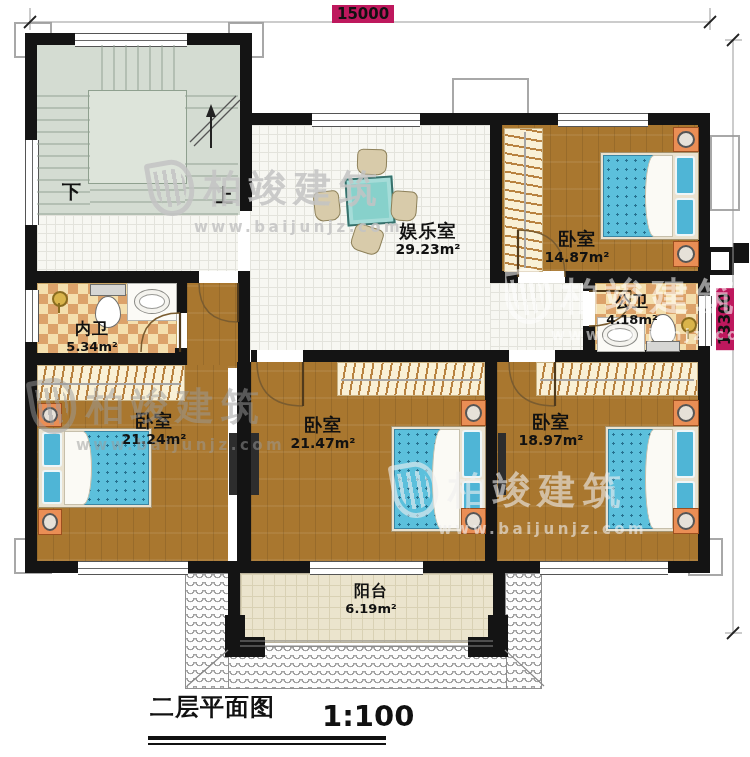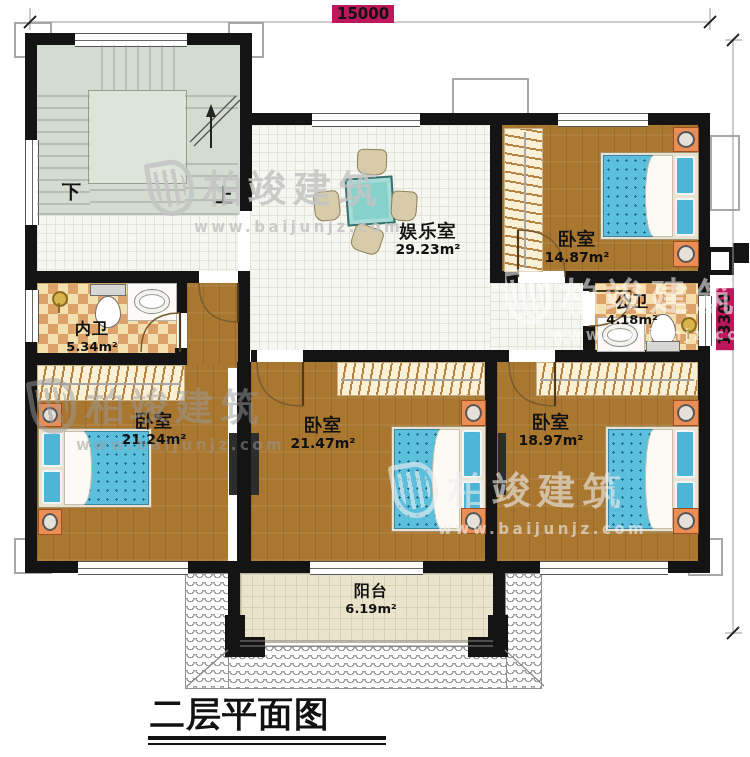--- a/index.html
+++ b/index.html
@@ -82,21 +82,21 @@
   
   .wm{position:absolute;pointer-events:none;}
   .wm-row{display:flex;align-items:center;gap:10px;}
   .wm-logo{display:inline-block;width:30px;height:38px;border:5px solid currentColor;
     border-radius:4px 45% 48% 48%;transform:rotate(-10deg);
     background:repeating-linear-gradient(90deg,currentColor 0 4px,transparent 4px 9px) content-box;
     padding:4px 3px;}
   .wm-brand{font-size:38px;font-weight:bold;letter-spacing:7px;}
   .wm-url{font-size:15px;font-weight:bold;letter-spacing:3.5px;margin-top:2px;padding-left:46px;}
   
-  .tb-title{position:absolute;font-size:35px;font-weight:bold;letter-spacing:1px;}
+  .tb-title{position:absolute;font-size:24px;font-weight:bold;letter-spacing:1px;}
   .tb-scale{position:absolute;font-size:29px;font-weight:bold;}
   .tb-line{position:absolute;background:#111;}
   .tb-info{position:absolute;font-size:17px;font-weight:bold;white-space:nowrap;}
   svg.overlay{position:absolute;left:0;top:0;pointer-events:none;}
 </style>
 </head>
 <body>
 
 <div id="canvas">
 
@@ -378,16 +378,17 @@
   </div>
   <div class="wm" style="left:392px;top:462px;color:#f0f0f0;opacity:.6;">
     <div class="wm-row">
         <span class="wm-logo"></span>
       <span class="wm-brand">柏竣建筑</span>
       </div>
     <div class="wm-url">www.baijunjz.com</div>
   </div>
 
   <div class="tb-title" style="left:150px;top:691px;">二层平面图</div>
+  <div class="tb-scale" style="left:322px;top:699px;">1:100</div>
   <div class="tb-line" style="left:148px;top:736px;width:238px;height:3.5px;"></div>
   <div class="tb-line" style="left:148px;top:743px;width:238px;height:1.5px;"></div>
 
 </div>
 
 </body></html>

